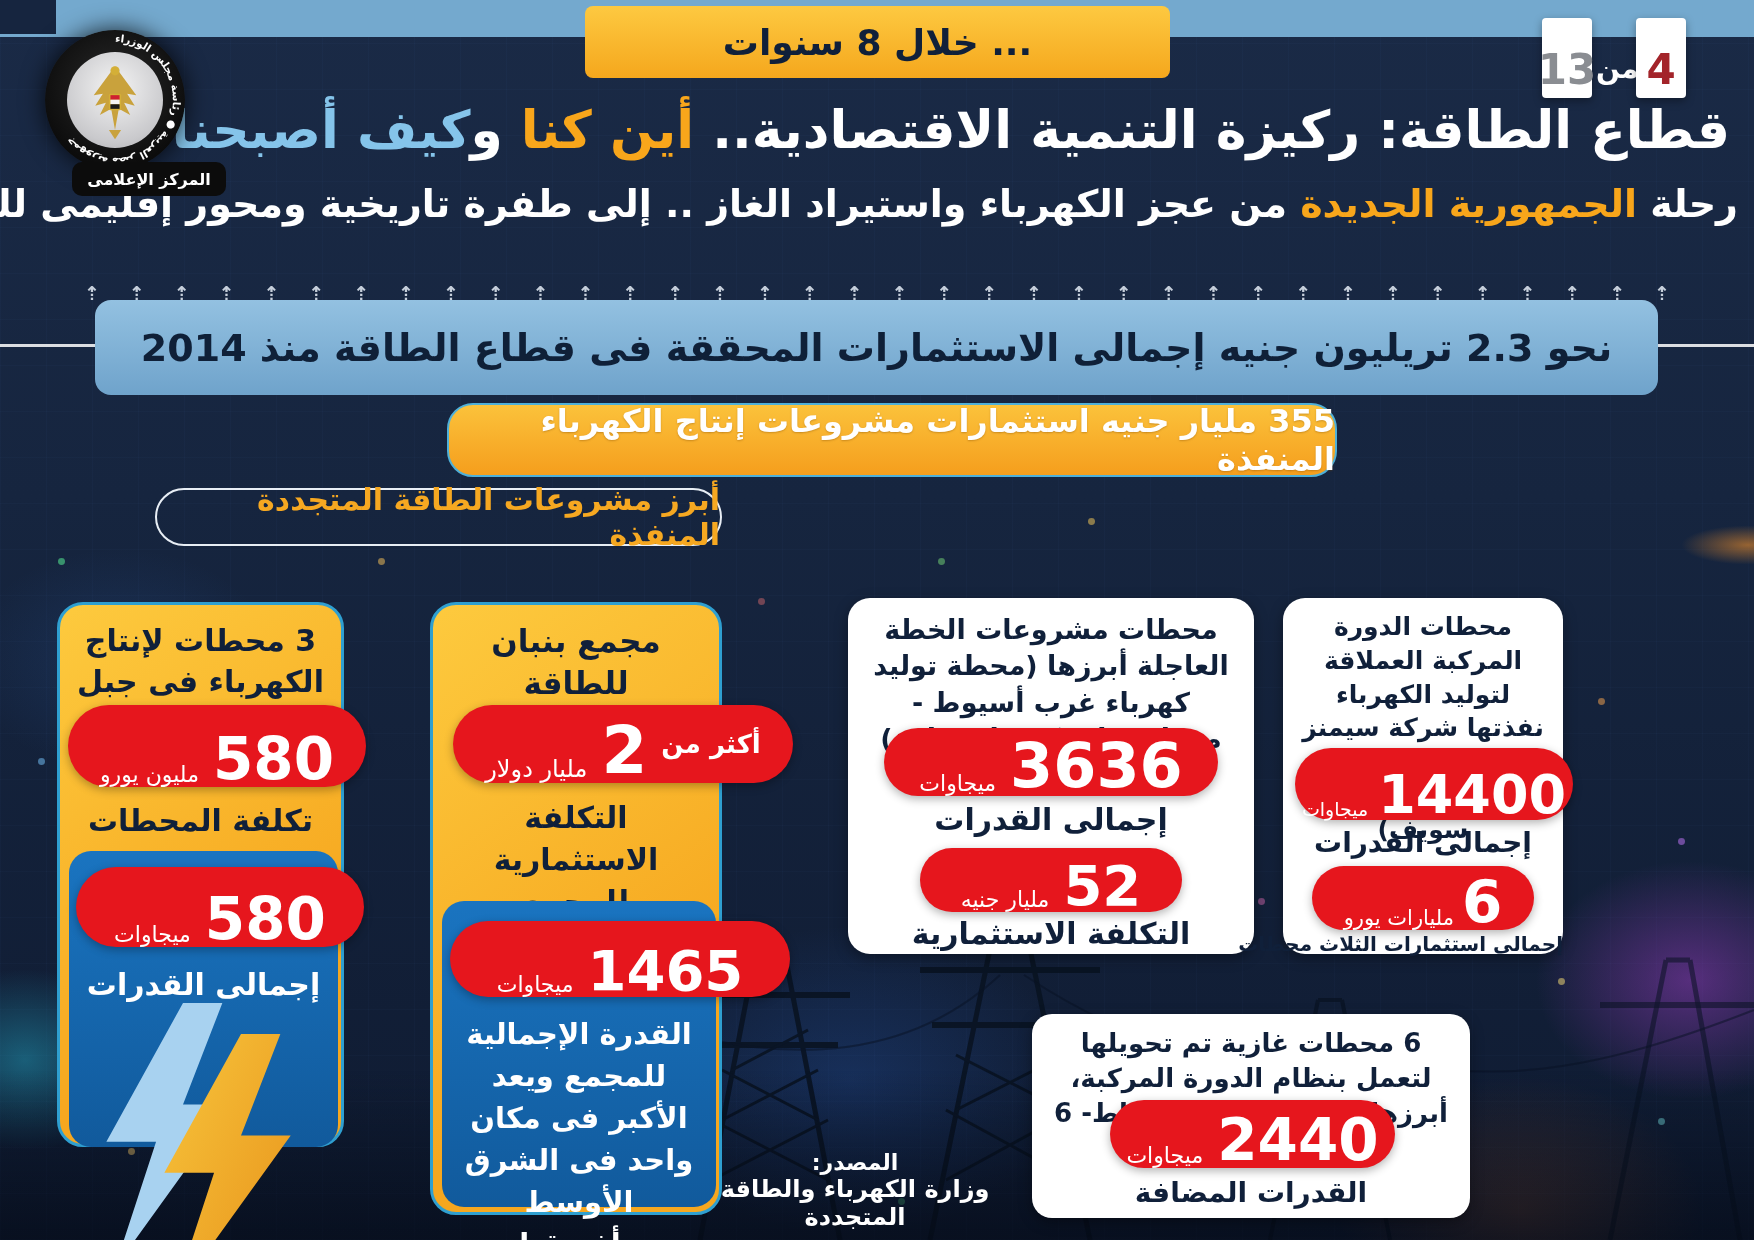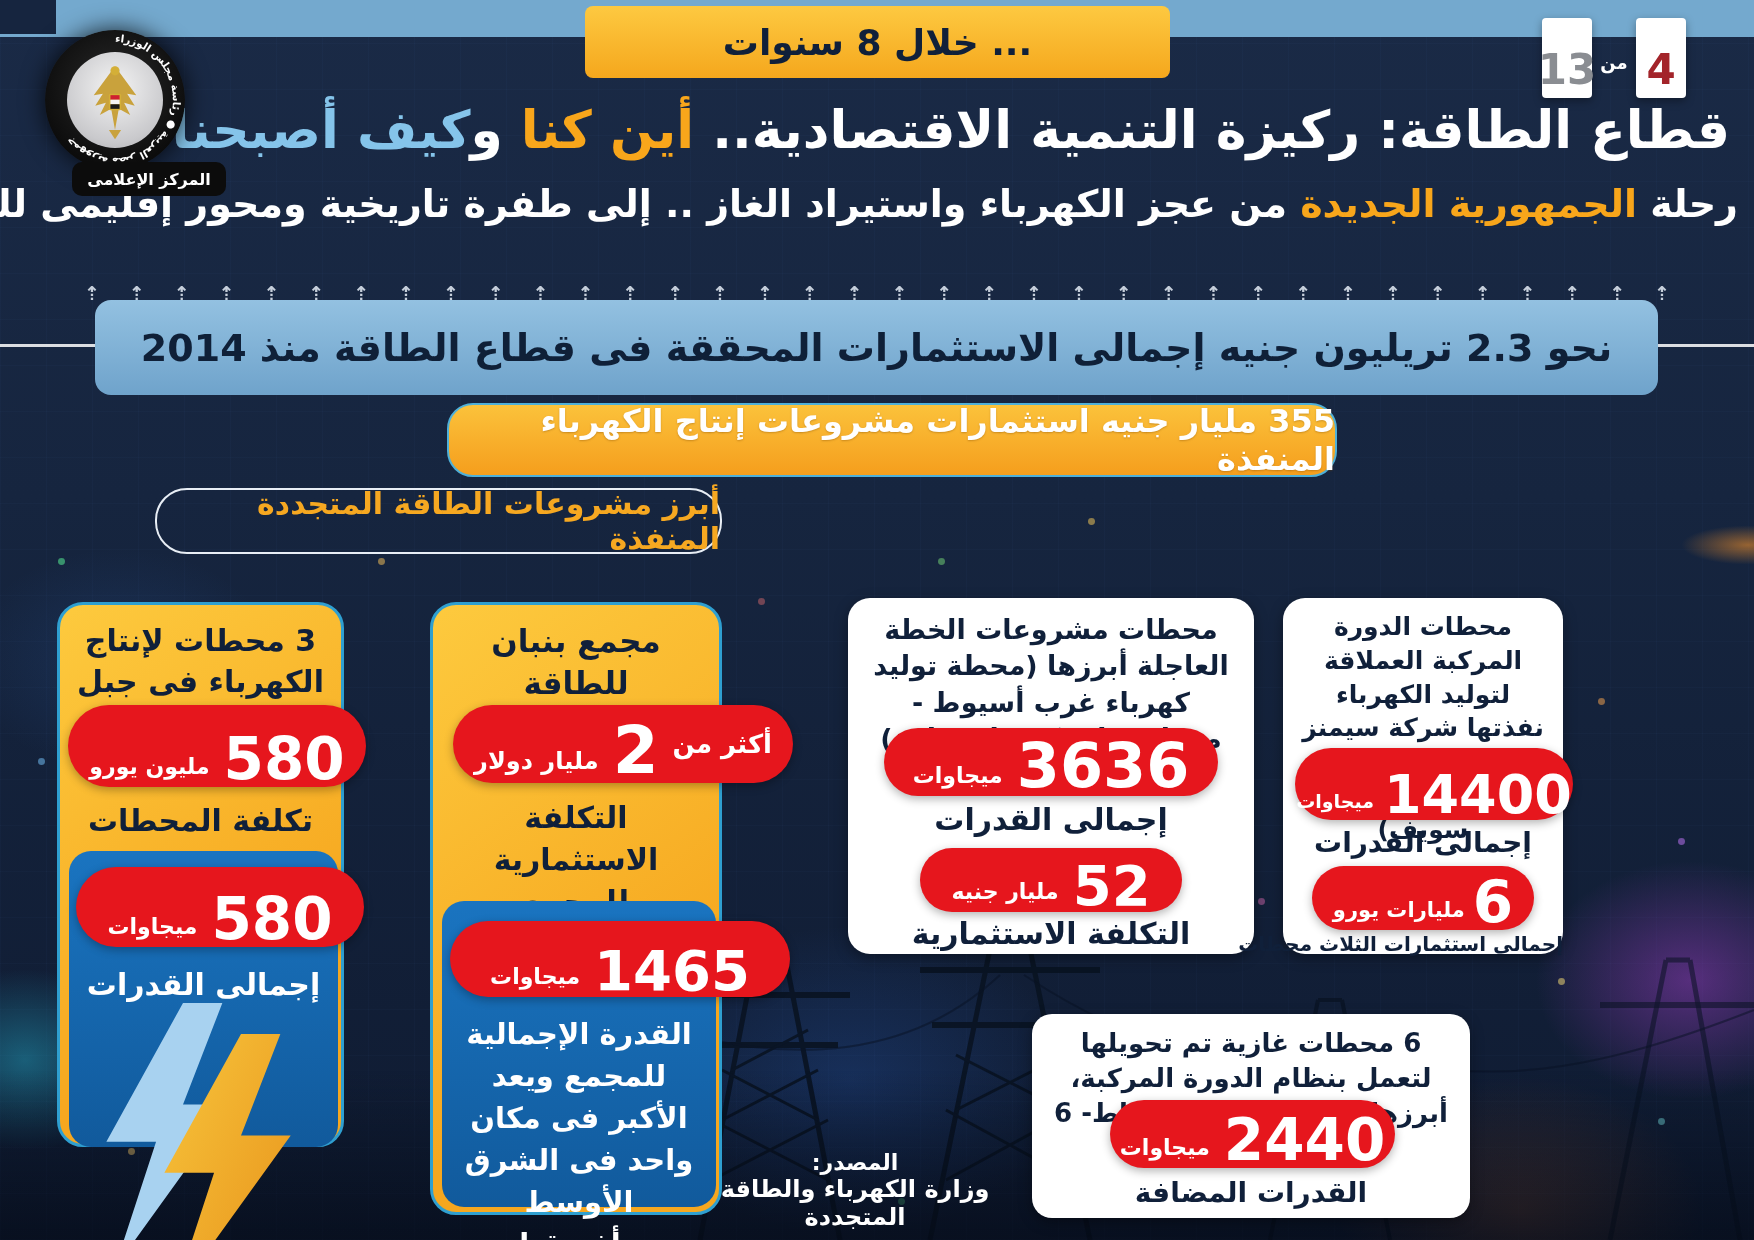--- a/index.html
+++ b/index.html
@@ -42,22 +42,22 @@
   .arrow-row{position:absolute;left:84px;right:84px;top:282px;display:flex;justify-content:space-between;
     color:#e5edf6;opacity:.85;font-size:19px;font-weight:700;z-index:2;}
   .duration-box{position:absolute;left:585px;top:6px;width:585px;height:72px;border-radius:8px;
     background:linear-gradient(180deg,#fdc941,#f5a71d);display:flex;align-items:center;justify-content:center;
     color:#10203a;font-size:36px;font-weight:800;z-index:5;}
   .pg-box{position:absolute;top:18px;width:50px;height:80px;background:#fff;border-radius:4px;z-index:5;
     display:flex;align-items:flex-end;justify-content:center;padding-bottom:4px;box-sizing:border-box;
     font-size:42px;font-weight:800;box-shadow:0 3px 8px rgba(0,0,0,.35);}
   .pg-total{left:1542px;color:#8a8d92;}
   .pg-current{left:1636px;color:#a3242a;}
-  .pg-of{position:absolute;left:1596px;top:52px;width:36px;text-align:center;color:#fff;
-    font-size:18px;font-weight:700;z-index:5;}
+  .pg-of{position:absolute;left:1596px;top:52px;width:36px;text-align:right;color:#fff;
+    font-size:28px;font-weight:700;z-index:5;}
   .logo{position:absolute;left:40px;top:26px;width:150px;height:196px;z-index:6;}
   .logo-circle{position:absolute;left:5px;top:4px;width:140px;height:140px;border-radius:50%;
     background:radial-gradient(circle at 50% 42%, #2b2b2b 0%, #0c0c0c 72%);
     box-shadow:0 0 24px rgba(0,0,0,.8);}
   .logo-inner{position:absolute;left:27px;top:26px;width:96px;height:96px;border-radius:50%;
     background:radial-gradient(circle at 50% 38%, #f4f4f4 0%, #c9c9cc 70%, #a9a9ad 100%);}
   .logo-ring{position:absolute;left:5px;top:4px;width:140px;height:140px;}
   .logo-ring text{font-size:10.5px;font-weight:700;fill:#fff;}
   .logo-eagle{position:absolute;left:37px;top:34px;width:76px;height:84px;}
   .logo-ribbon{position:absolute;left:-2px;top:136px;width:154px;height:34px;background:#0c0c0c;
@@ -74,37 +74,37 @@
   .hline{position:absolute;top:344px;height:3px;background:rgba(255,255,255,.85);z-index:2;}
   .hline-left{left:0;width:95px;}
   .hline-right{left:1657px;width:97px;}
   .banner-blue{position:absolute;left:95px;top:300px;width:1563px;height:95px;border-radius:16px;
     background:linear-gradient(180deg,#93c1e1,#6fa3cb);display:flex;align-items:center;justify-content:center;
     color:#0f2038;font-size:38px;font-weight:800;direction:rtl;z-index:4;}
   .banner-orange{position:absolute;left:447px;top:403px;width:890px;height:74px;border-radius:26px;
     background:linear-gradient(180deg,#fbc23b,#f59e1d);border:2px solid #4fb0d8;box-sizing:border-box;
     display:flex;align-items:center;justify-content:center;color:#fff;font-size:32px;font-weight:800;
     direction:rtl;z-index:4;text-shadow:0 1px 2px rgba(120,70,0,.35);}
-  .section-pill{position:absolute;top:488px;height:66px;border:2px solid #e8eef5;border-radius:32px;
+  .section-pill{position:absolute;top:488px;height:58px;border:2px solid #e8eef5;border-radius:32px;
     box-sizing:border-box;display:flex;align-items:center;justify-content:center;color:#f6a821;
     font-size:30px;font-weight:800;direction:rtl;z-index:4;}
   .section-renewable{left:155px;width:567px;}
   .section-traditional{left:996px;width:569px;}
   
   .card{position:absolute;box-sizing:border-box;z-index:5;}
   .card-yellow{background:linear-gradient(145deg,#fdca3e 0%,#f6a71f 70%);border:3px solid #2f9fd0;
     border-radius:26px;}
   .card-white{background:#fff;border-radius:22px;box-shadow:0 4px 14px rgba(0,0,0,.35);}
   .card-blue-inner{position:absolute;background:linear-gradient(180deg,#1a74c0,#115a9c);
     border-radius:22px;}
   .card-title{color:#10203a;font-weight:800;text-align:center;direction:rtl;line-height:1.35;}
   .pill{position:absolute;background:#e6161d;display:flex;align-items:flex-end;justify-content:center;
     direction:rtl;gap:14px;box-shadow:0 3px 10px rgba(0,0,0,.3);}
   .pill-value{color:#fff;font-weight:800;line-height:.95;}
-  .pill-unit{color:#fff;font-weight:700;font-size:22px;padding-bottom:8px;margin-top:38px;}
+  .pill-unit{color:#fff;font-weight:400;font-size:22px;padding-bottom:0;margin-top:38px;}
   .pill-prefix{color:#fff;font-weight:800;font-size:26px;align-self:center;}
   .label-navy{position:absolute;left:0;right:0;text-align:center;color:#10203a;font-weight:800;
     direction:rtl;}
   .label-white{position:absolute;left:0;right:0;text-align:center;color:#fff;font-weight:800;
     direction:rtl;line-height:1.45;}
   .bolt{position:absolute;left:18px;top:152px;width:250px;height:290px;z-index:6;}
   .source{position:absolute;left:700px;top:1150px;width:310px;text-align:center;direction:rtl;
     color:#fff;font-weight:700;z-index:6;}
   .source-label{font-size:22px;}
   .source-value{font-size:24px;}

